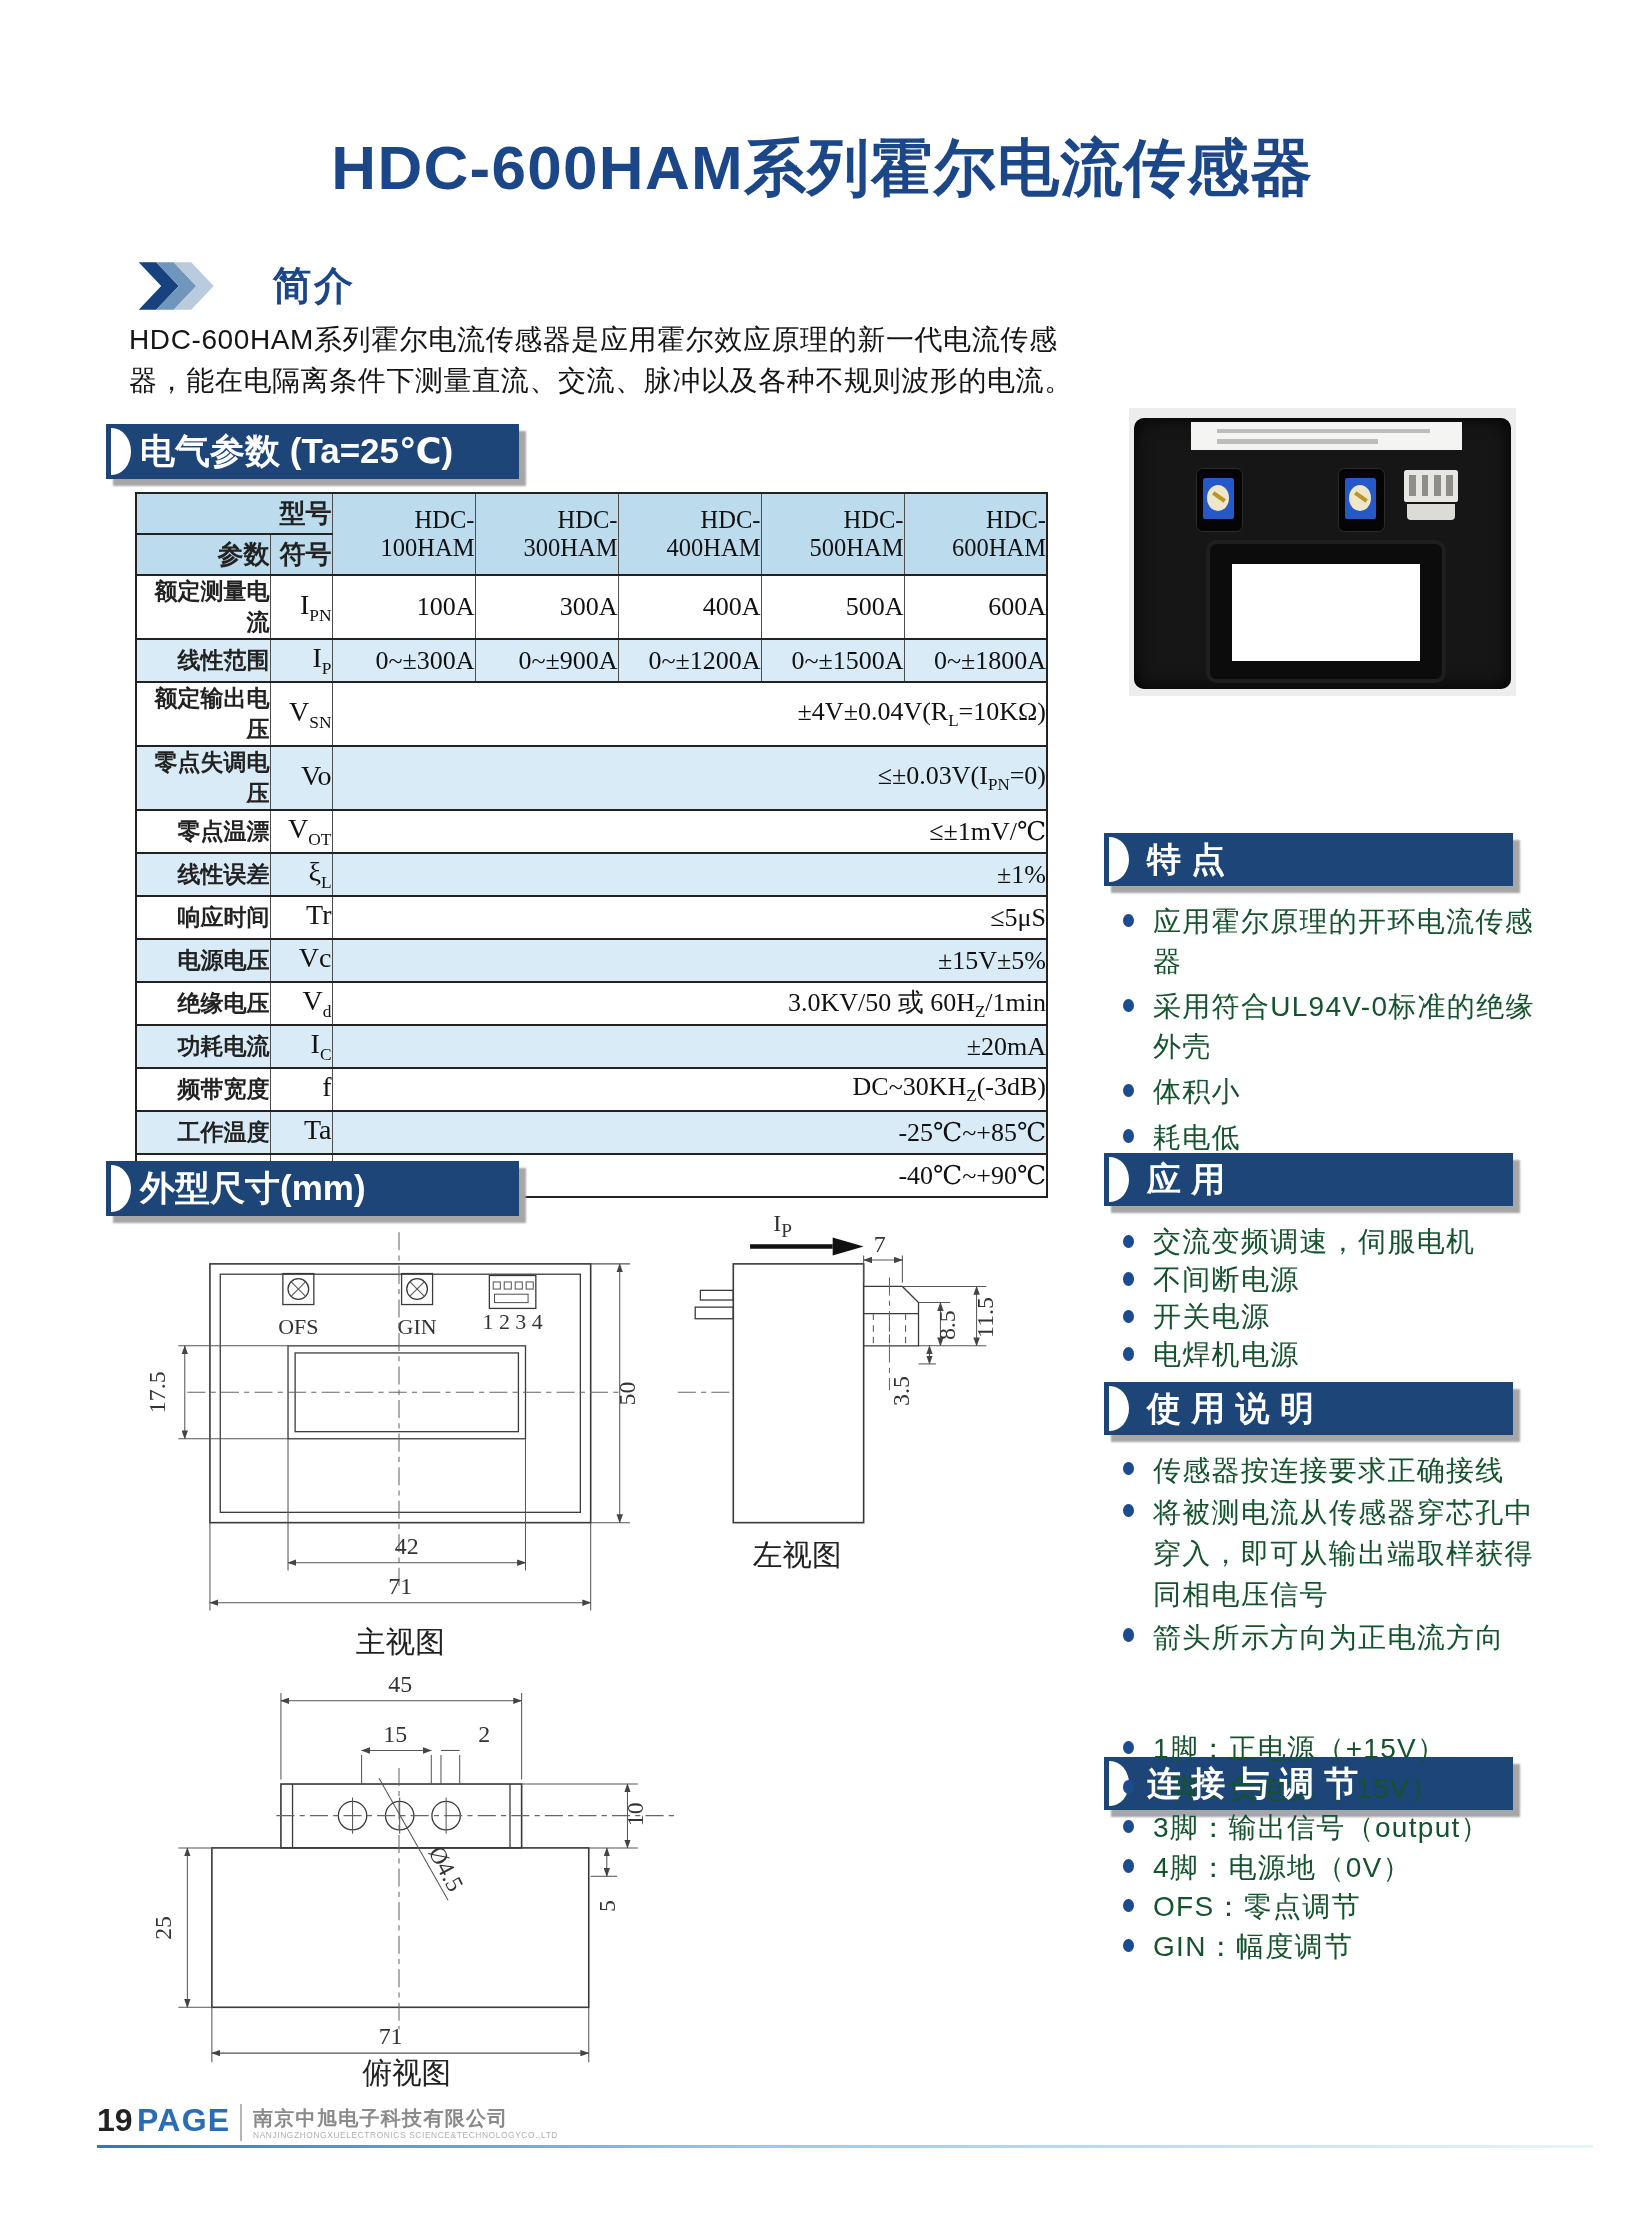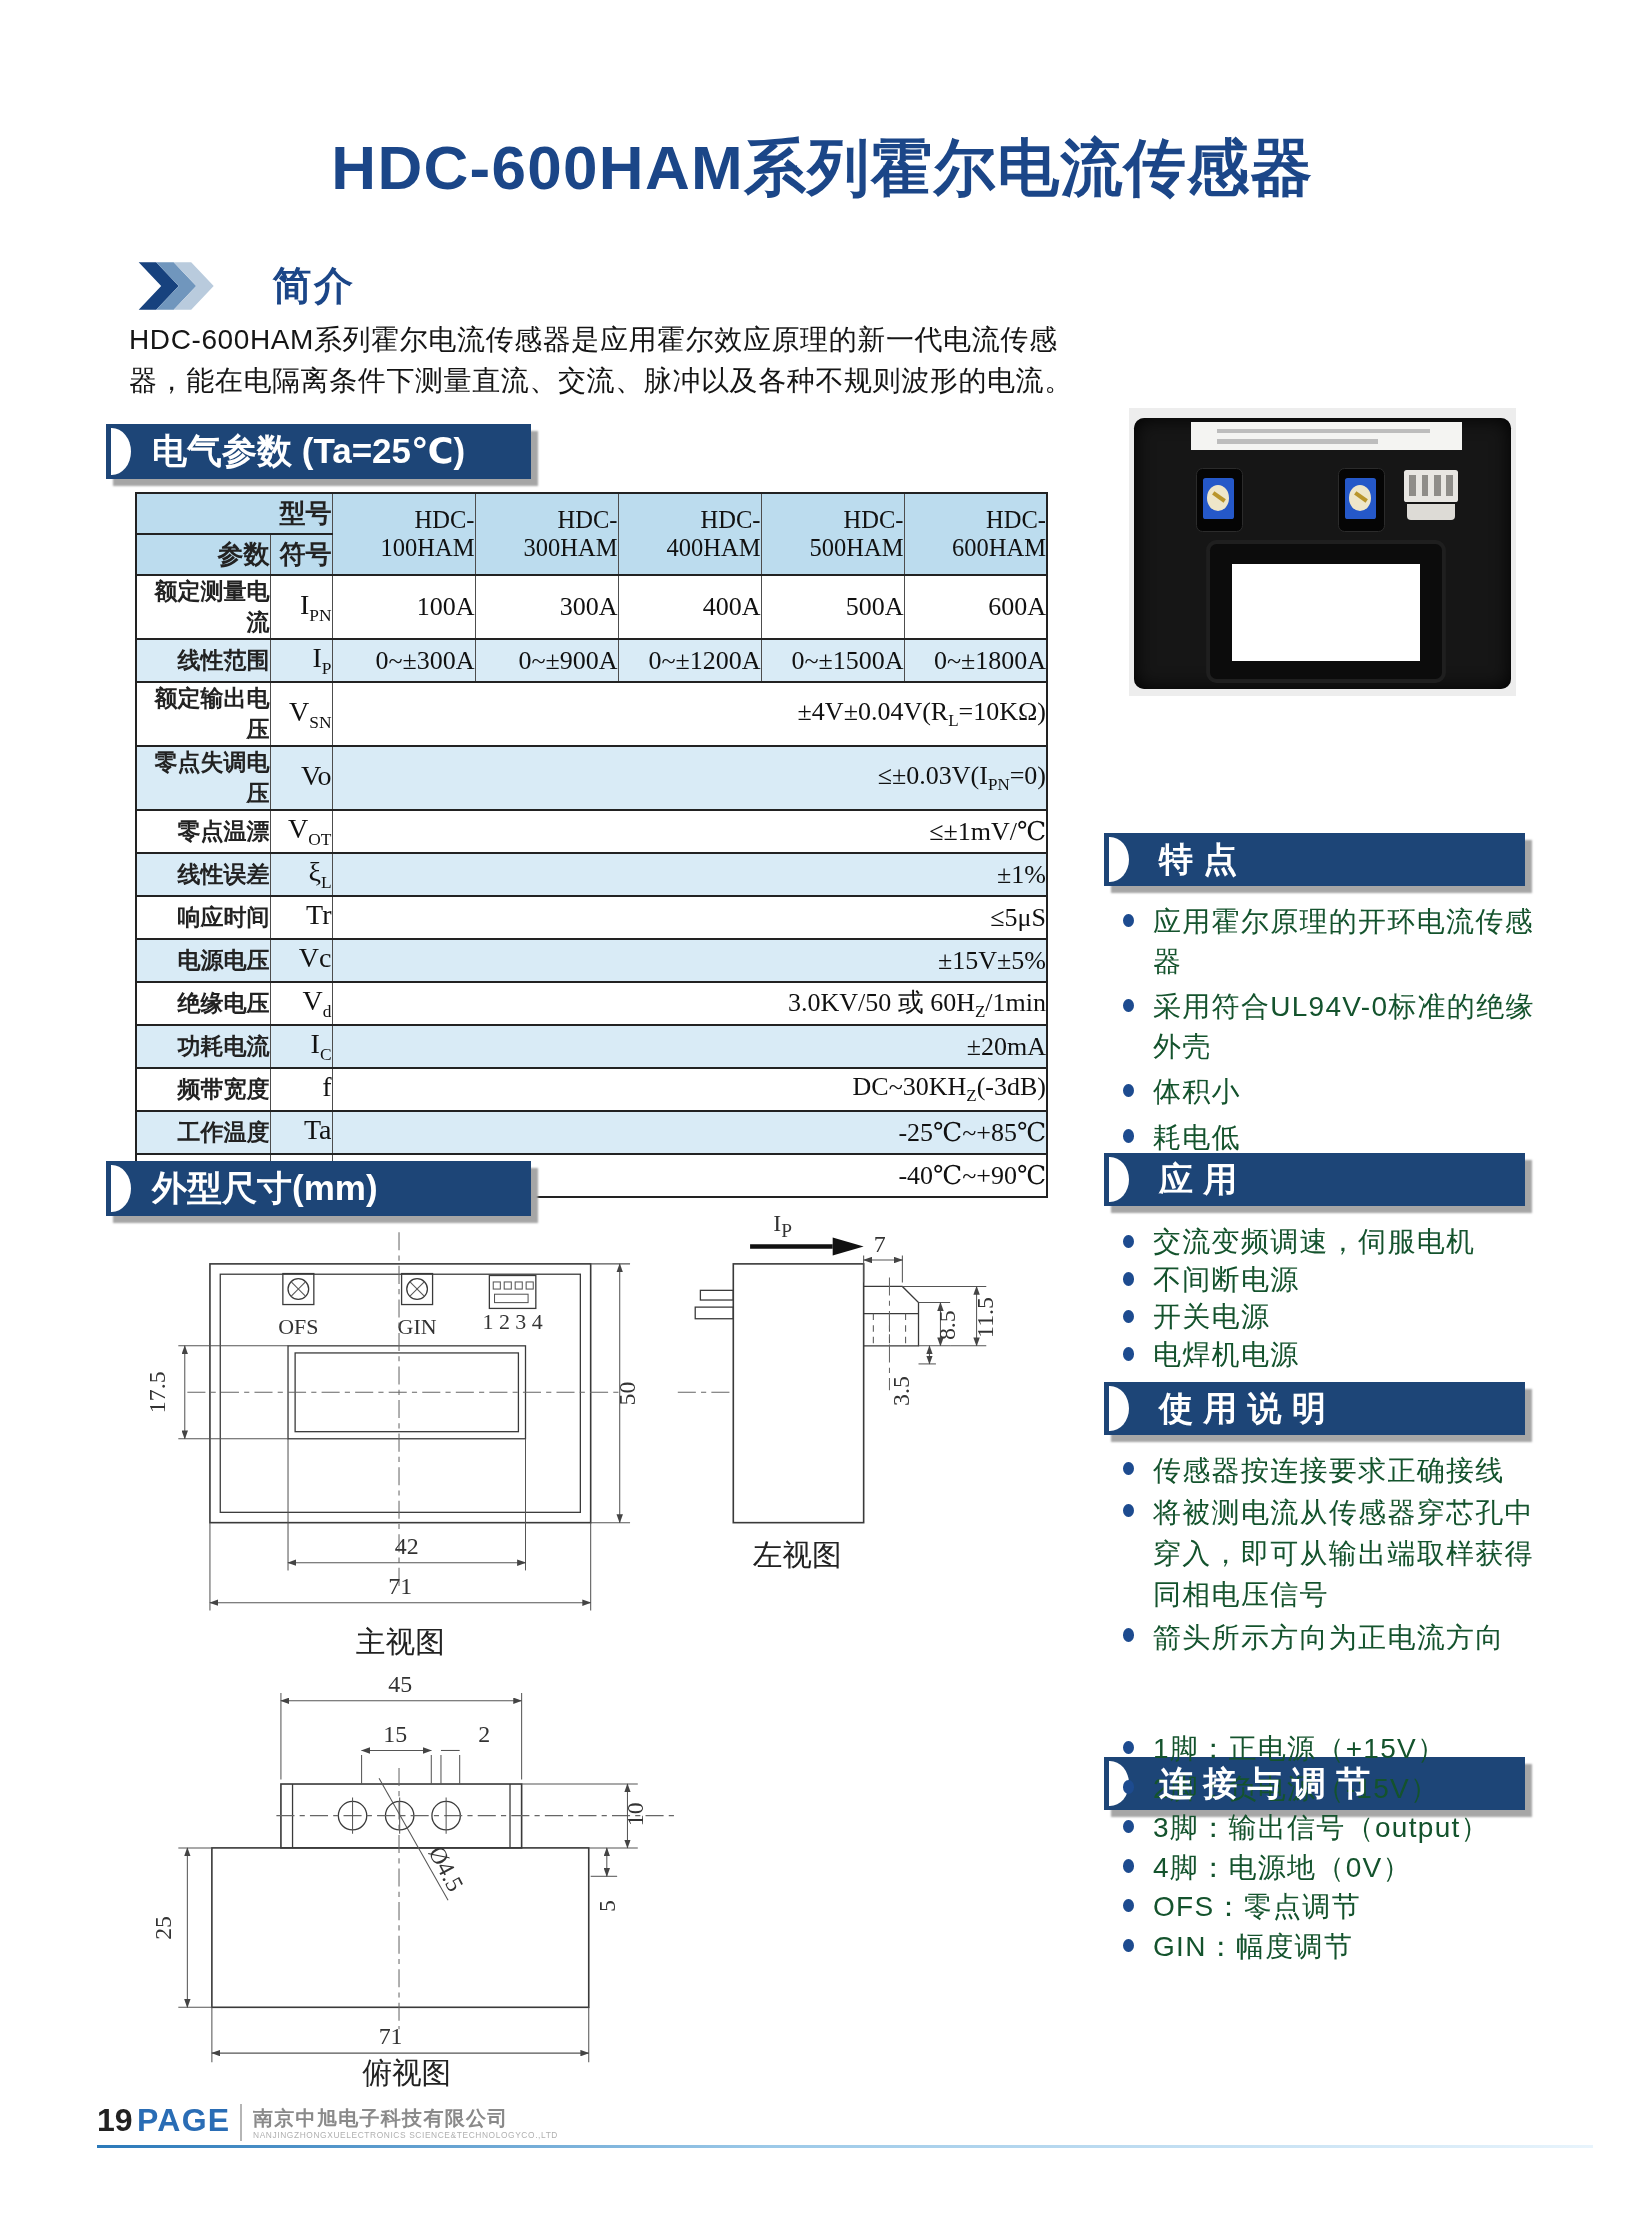--- a/index.html
+++ b/index.html
@@ -9,21 +9,21 @@
   
   .main-title{position:absolute;left:0;top:126px;width:1645px;text-align:center;
               font-size:62px;font-weight:bold;color:#1b4688;letter-spacing:1.3px;}
   .intro-head{position:absolute;left:137px;top:257px;height:58px;display:flex;align-items:center;gap:32px;}
   .intro-head .txt{font-size:39px;font-weight:bold;color:#1b4688;margin-left:24.5px;letter-spacing:2.6px;}
   .intro-text{position:absolute;left:129px;top:319px;width:961px;font-size:28px;line-height:41px;
               color:#151515;letter-spacing:0.6px;}
 
   
   .banner{position:absolute;background:#1d4577;color:#fff;display:flex;align-items:center;
-          box-shadow:6.5px 6.5px 1.9px #a6a6a6;padding-left:12px;}
+          box-shadow:6.5px 6.5px 1.9px #a6a6a6;}
   .banner::before{content:'';position:absolute;left:5.2px;top:7%;height:86%;width:19.4px;background:#fff;
           border-radius:0 100% 100% 0 / 0 50% 50% 0;}
   .banner .btxt{font-weight:bold;position:relative;z-index:2;}
   .banner.left-b{width:413px;height:55px;}
   .banner.left-b .btxt{font-size:35px;margin-left:34px;}
   .banner.right-b{width:409px;height:53px;}
   .banner.right-b .btxt{font-size:34px;margin-left:43px;letter-spacing:10.3px;}
 
   
   table.spec{position:absolute;left:135px;top:492px;width:908px;border-collapse:collapse;

